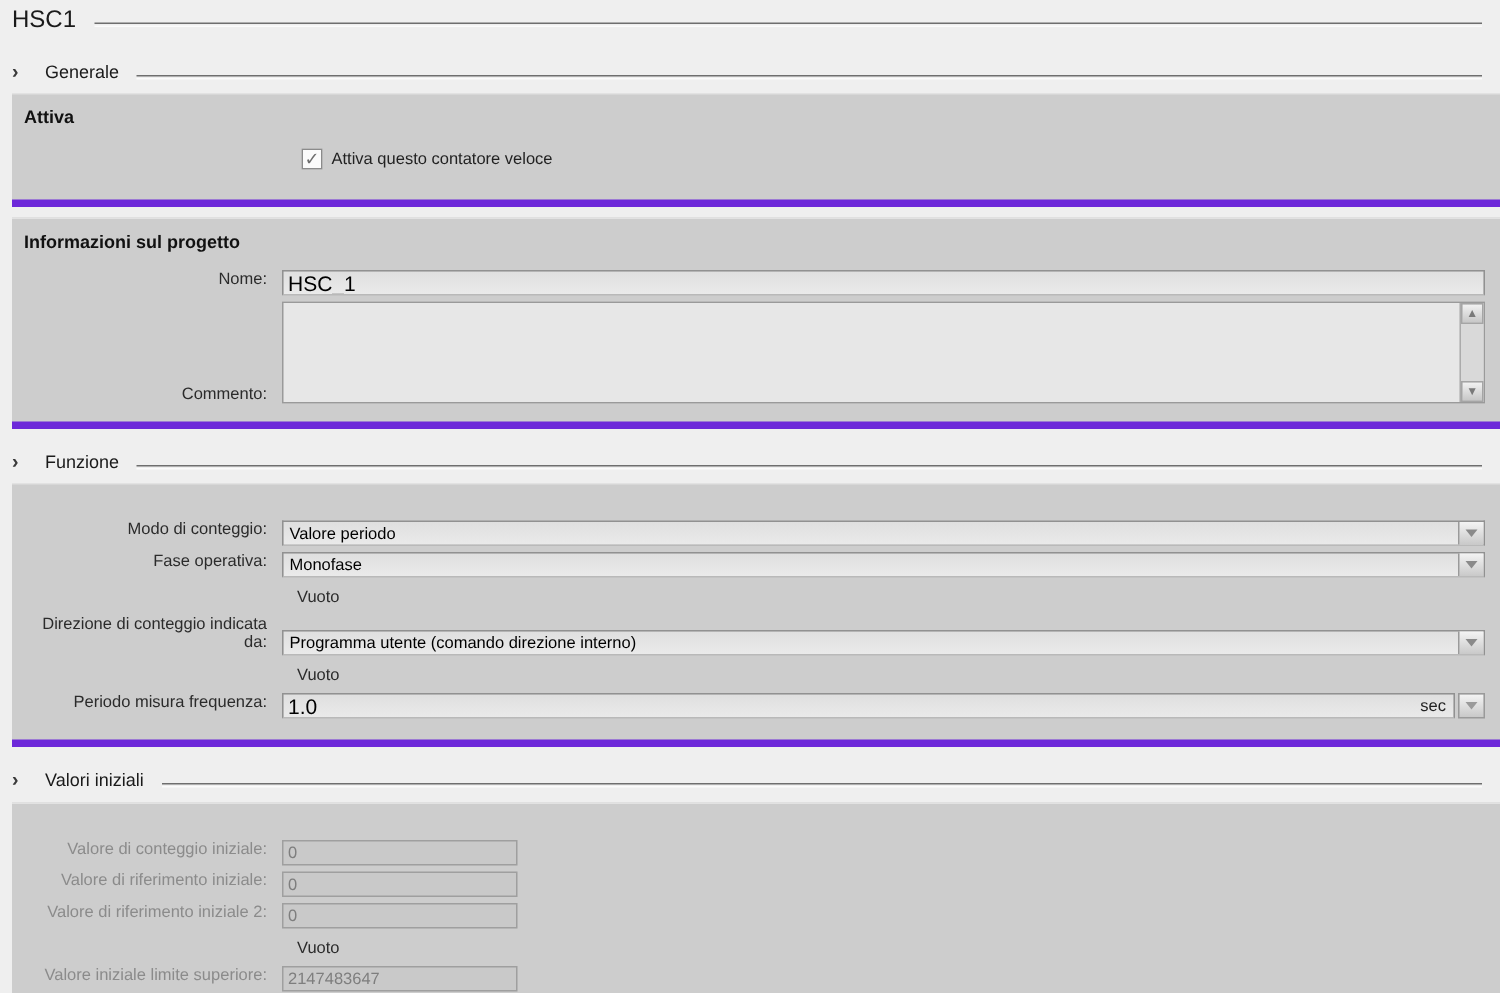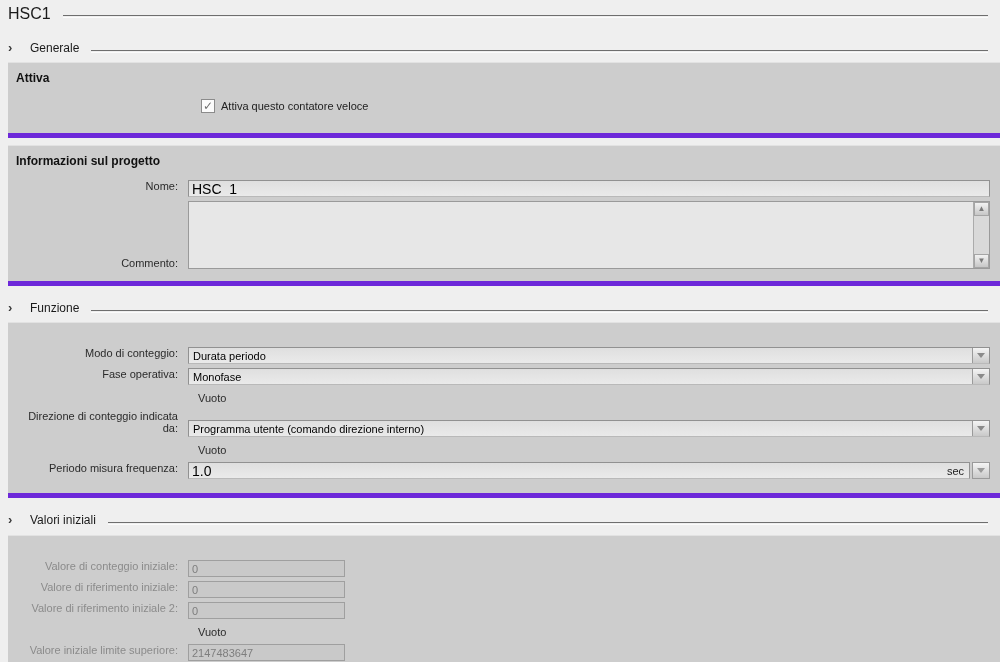--- a/index.html
+++ b/index.html
@@ -182,21 +182,21 @@
   <span class="hdr-label">Funzione</span>
   <span class="rule"></span>
 </div>
 
 <div style="height:4px"></div>
 
 <div class="panel" id="panel-funzione">
   <div class="frow">
     <span class="flabel">Modo di conteggio:</span>
     <span class="combo">
-      <span class="combo-value">Durata periodo</span>
+      <span class="combo-value">Valore periodo</span>
       <span class="combo-btn">
           <i class="tri"></i>
         </span>
     </span>
   </div>
   <div class="frow">
     <span class="flabel">Fase operativa:</span>
     <span class="combo">
       <span class="combo-value">Monofase</span>
       <span class="combo-btn">

